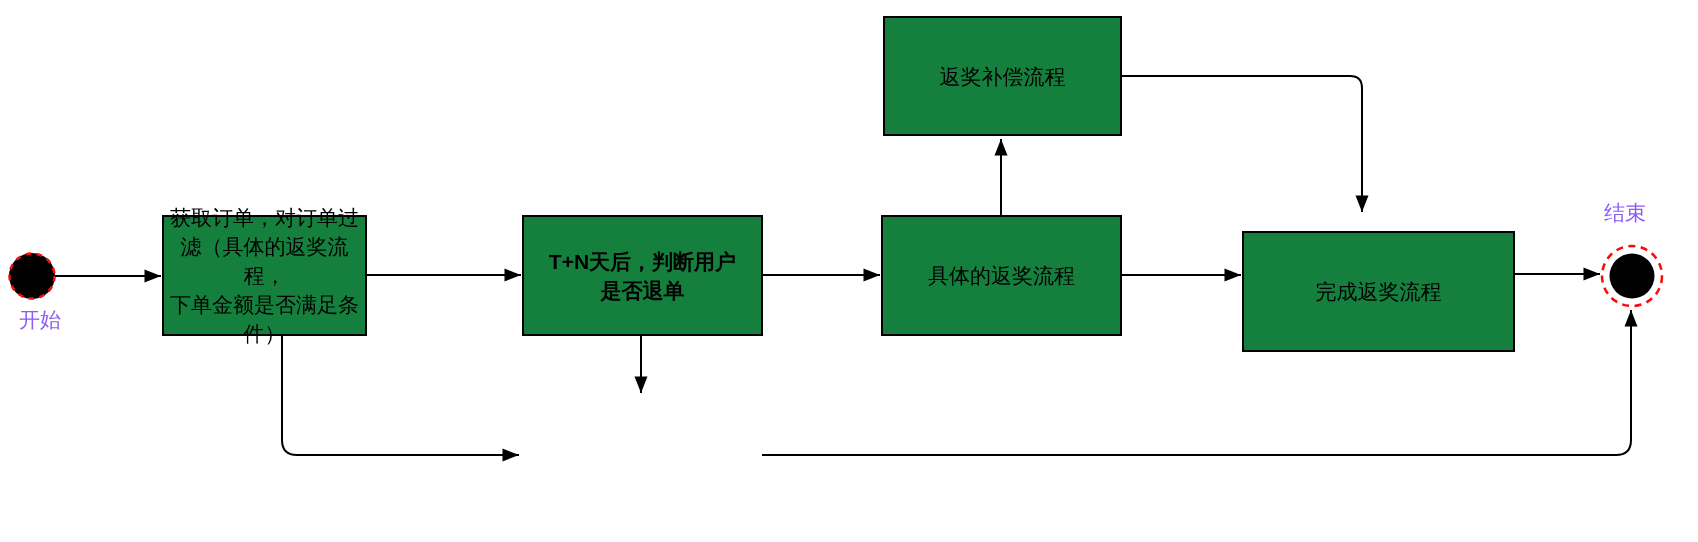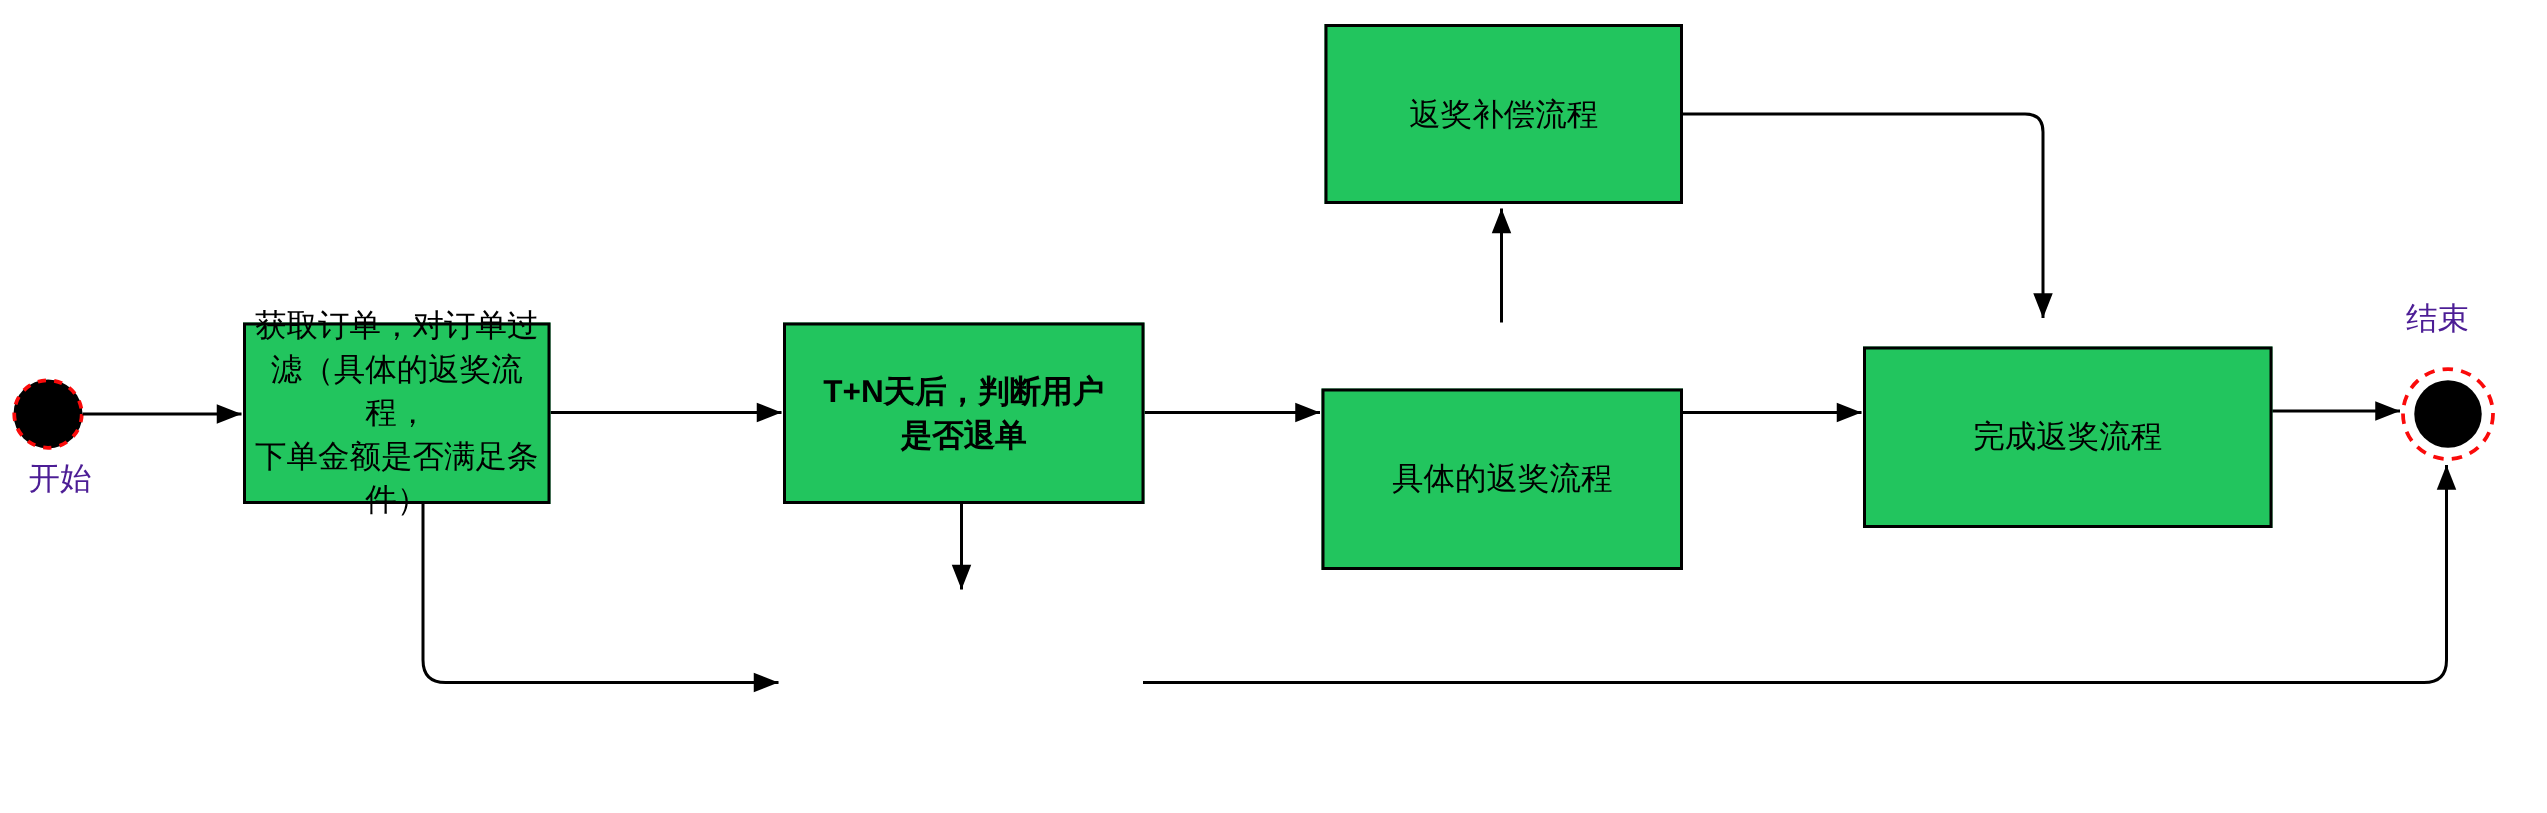--- a/index.html
+++ b/index.html
@@ -17,36 +17,36 @@
   }
   svg.flow {
     position: absolute;
     left: 0;
     top: 0;
   }
   .node {
     position: absolute;
     box-sizing: border-box;
     border: 2px solid #000000;
-    background: #22c55e;
+    background: #15803d;
     display: flex;
     align-items: center;
     justify-content: center;
     text-align: center;
     font-size: 21px;
     line-height: 29px;
     color: #000000;
     white-space: pre-line;
     padding: 0 2px;
   }
   .free-label {
     position: absolute;
     font-size: 21px;
     line-height: 25px;
-    color: #4c1d95;
+    color: #8b5cf6;
     text-align: center;
     white-space: nowrap;
   }
 </style>
 </head>
 <body>
 
 <div class="canvas">
 
   <svg class="flow" width="1698" height="542" viewBox="0 0 1698 542">
@@ -75,21 +75,21 @@
   </svg>
 
   <div class="node" style="left:162px; top:215px; width:205px; height:121px;">获取订单，对订单过
 滤（具体的返奖流程，
 下单金额是否满足条
 件）</div>
 
   <div class="node" style="left:522px; top:215px; width:241px; height:121px;font-weight:bold;">T+N天后，判断用户
 是否退单</div>
 
-  <div class="node" style="left:881px; top:215px; width:241px; height:121px;margin-top:44px;">具体的返奖流程</div>
+  <div class="node" style="left:881px; top:215px; width:241px; height:121px;">具体的返奖流程</div>
 
   <div class="node" style="left:883px; top:16px; width:239px; height:120px;">返奖补偿流程</div>
 
   <div class="node" style="left:1242px; top:215px; width:273px; height:121px;margin-top:16px;">完成返奖流程</div>
 
 
   <div class="free-label" style="left:5px; top:307px; width:70px;">开始</div>
 
   <div class="free-label" style="left:1590px; top:200px; width:70px;">结束</div>
 

